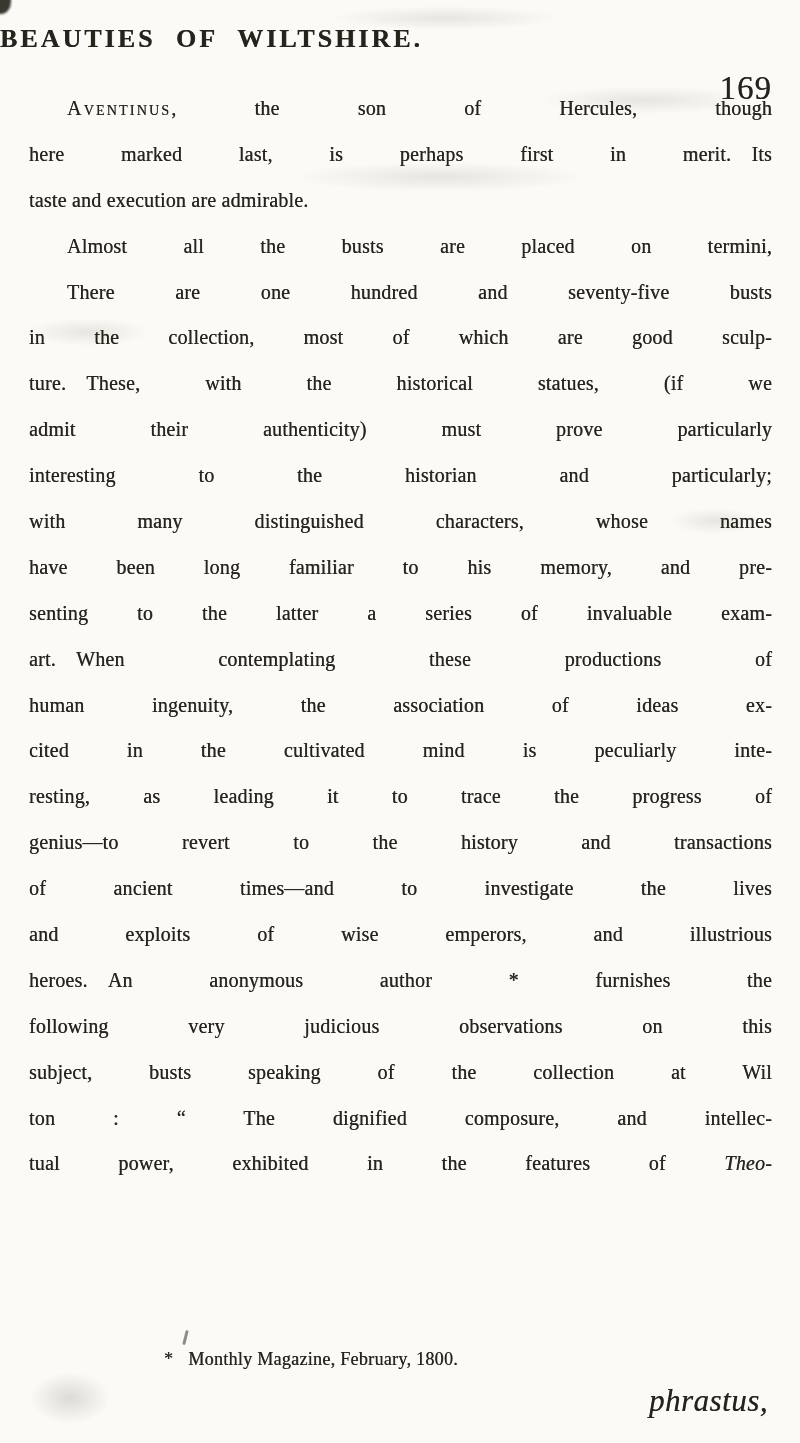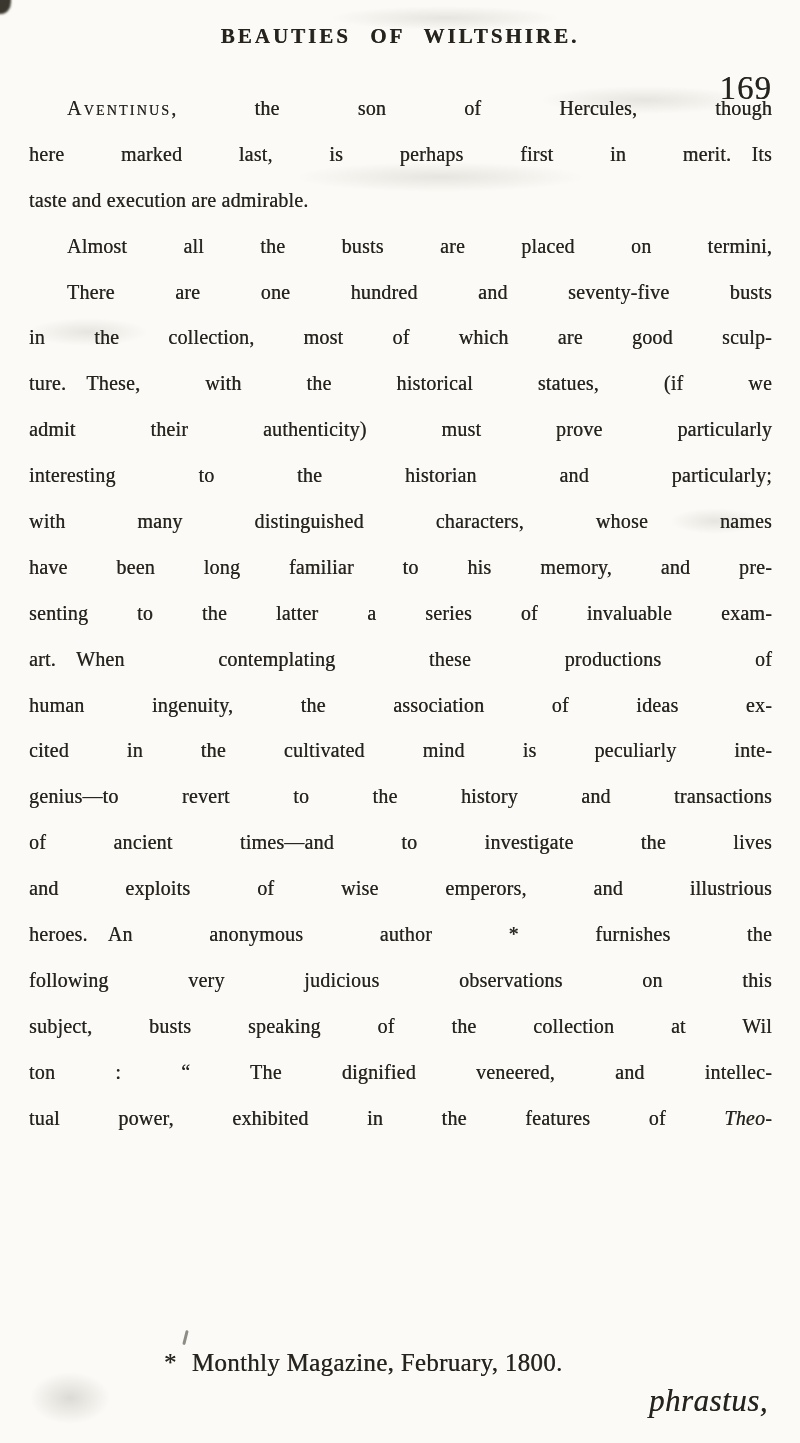--- a/index.html
+++ b/index.html
@@ -11,22 +11,21 @@
     background: var(--paper, #fbfaf6);
     overflow: hidden;
     font-family: "Liberation Serif", "DejaVu Serif", serif;
     color: var(--ink, #26231d);
   }
   .inked { text-shadow: 0.35px 0.15px 0.4px rgba(38,35,29,0.75); }
 
   .running-title {
     position: absolute;
     top: 24px; left: 0; width: 100%;
-    text-align: center;
-    font-size: 21px;
+    font-size: 26px;
     font-weight: 700;
     letter-spacing: 3px;
     word-spacing: 11px;
   }
   .page-number {
     position: absolute;
     top: 27px; right: 28px;
     font-size: 33px;
     letter-spacing: 1px;
     margin-top: 43px;
@@ -52,21 +51,21 @@
   .line.last { text-align-last: left; }
   .sc { font-variant: small-caps; letter-spacing: 2.2px; }
   .italic { font-style: italic; }
 
   .footnote {
     position: absolute;
     top: 1349px; left: 29px;
     width: 743px;
     padding-left: 135px;
     box-sizing: border-box;
-    font-size: 25px;
+    font-size: 18px;
     letter-spacing: 0.3px;
   }
   .fn-marker { margin-right: 15px; }
 
   .catchword {
     position: absolute;
     top: 1383px; right: 32px;
     font-size: 31px;
     font-style: italic;
     letter-spacing: 0.5px;
@@ -127,27 +126,28 @@
       <div class="line"><span>in the collection, most of which are good sculp-</span></div>
       <div class="line"><span>ture. These, with the historical statues, (if we</span></div>
       <div class="line"><span>admit their authenticity) must prove particularly</span></div>
       <div class="line"><span>interesting to the historian and particularly;</span></div>
       <div class="line"><span>with many distinguished characters, whose names</span></div>
       <div class="line"><span>have been long familiar to his memory, and pre-</span></div>
       <div class="line"><span>senting to the latter a series of invaluable exam-</span></div>
       <div class="line"><span>art. When contemplating these productions of</span></div>
       <div class="line"><span>human ingenuity, the association of ideas ex-</span></div>
       <div class="line"><span>cited in the cultivated mind is peculiarly inte-</span></div>
+      <div class="line"><span>resting, as leading it to trace the progress of</span></div>
       <div class="line"><span>genius—to revert to the history and transactions</span></div>
       <div class="line"><span>of ancient times—and to investigate the lives</span></div>
       <div class="line"><span>and exploits of wise emperors, and illustrious</span></div>
       <div class="line"><span>heroes. An anonymous author * furnishes the</span></div>
       <div class="line"><span>following very judicious observations on this</span></div>
       <div class="line"><span>subject, busts speaking of the collection at Wil</span></div>
-      <div class="line"><span>ton : “ The dignified veneered, and intellec-</span></div>
+      <div class="line"><span>ton : “ The dignified composure, and intellec-</span></div>
       <div class="line"><span>tual power, exhibited in the features of </span><span class="italic">Theo-</span></div>
     </main>
 
   <div class="footnote">
     <span class="fn-marker">*</span><span>Monthly Magazine, February, 1800.</span>
   </div>
 
   <div class="catchword">phrastus,</div>
 
 </div>

